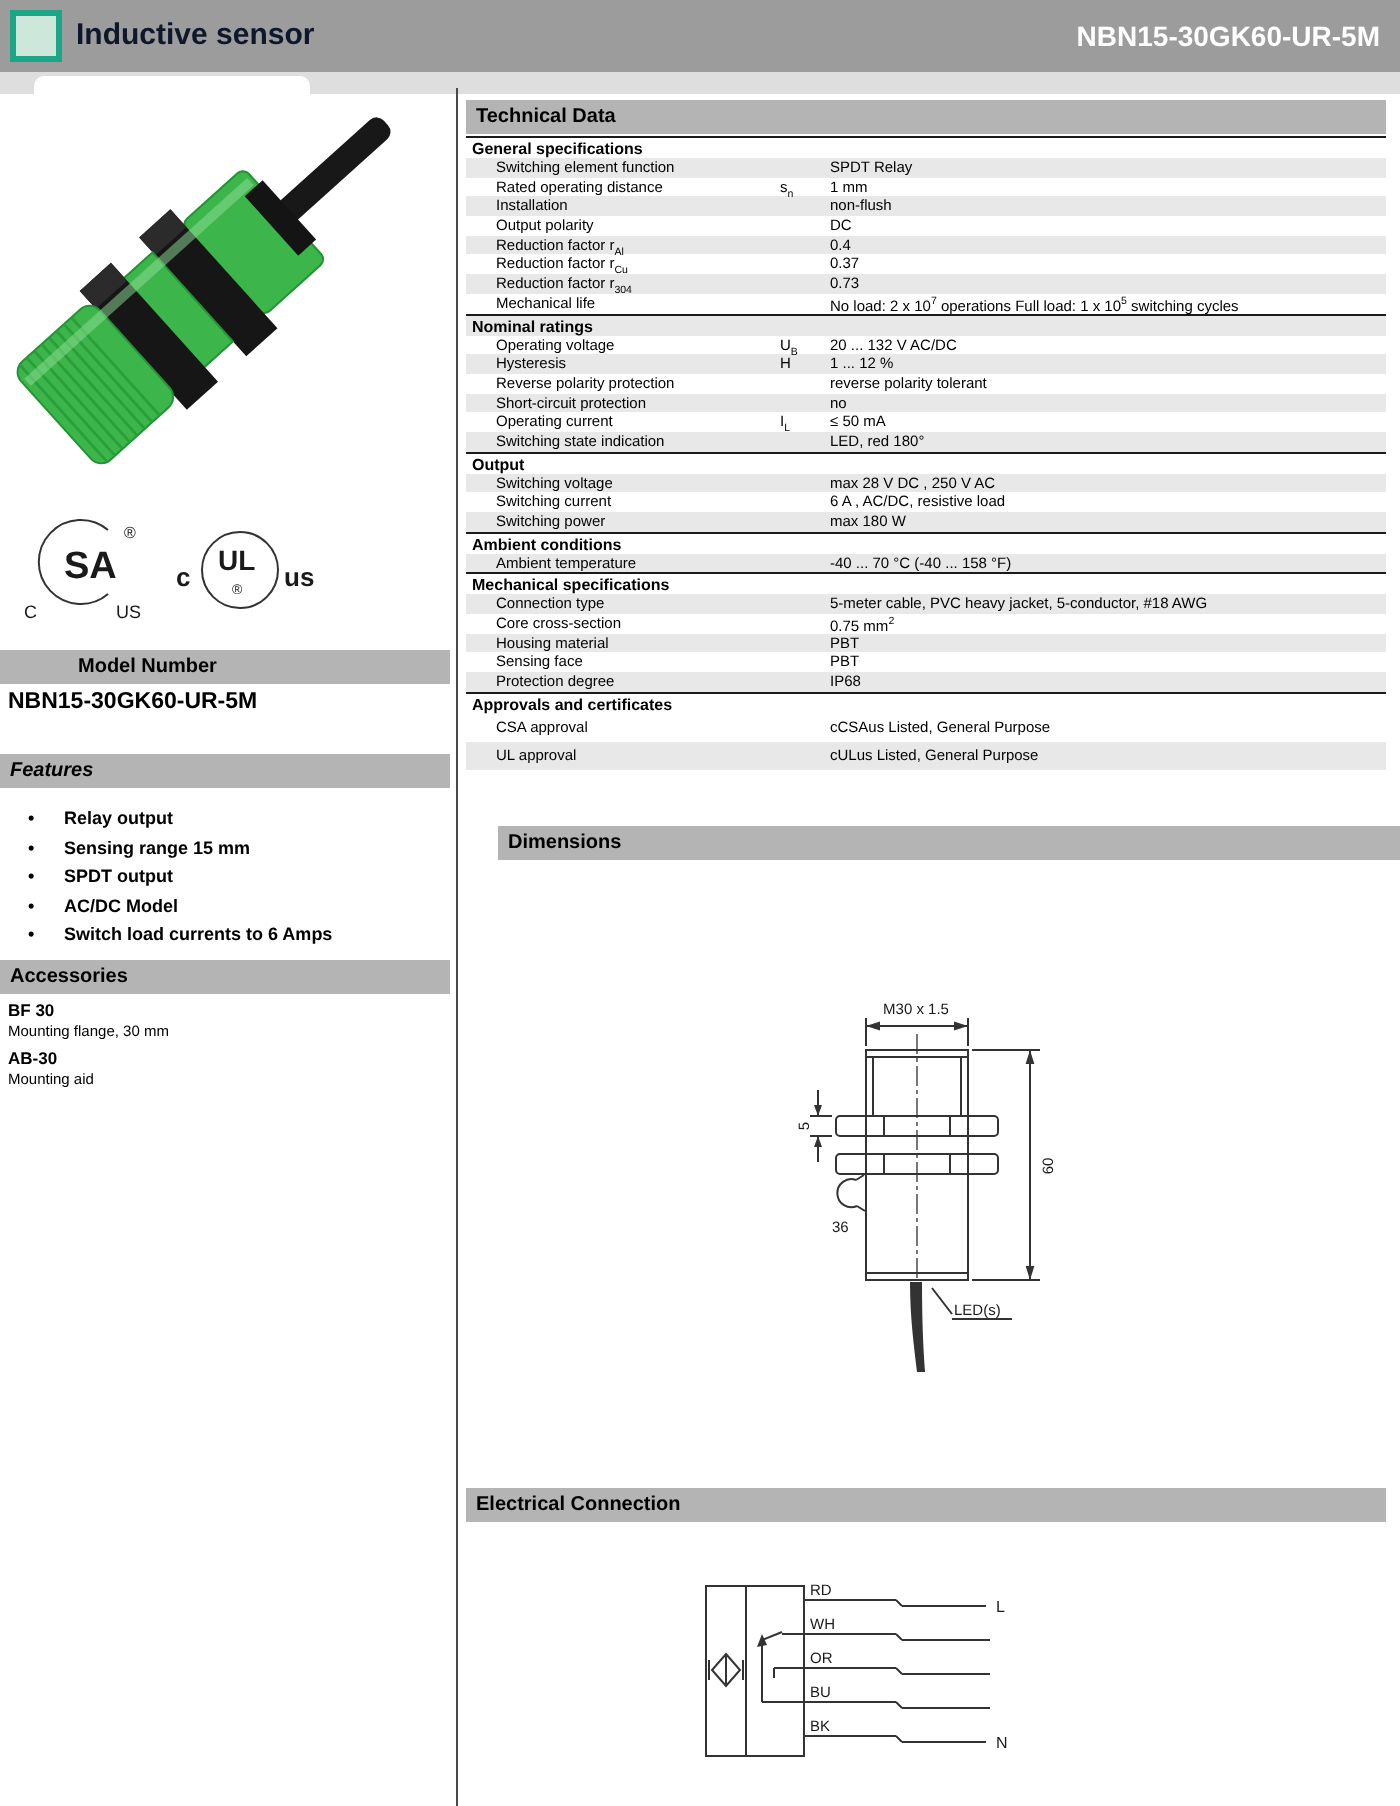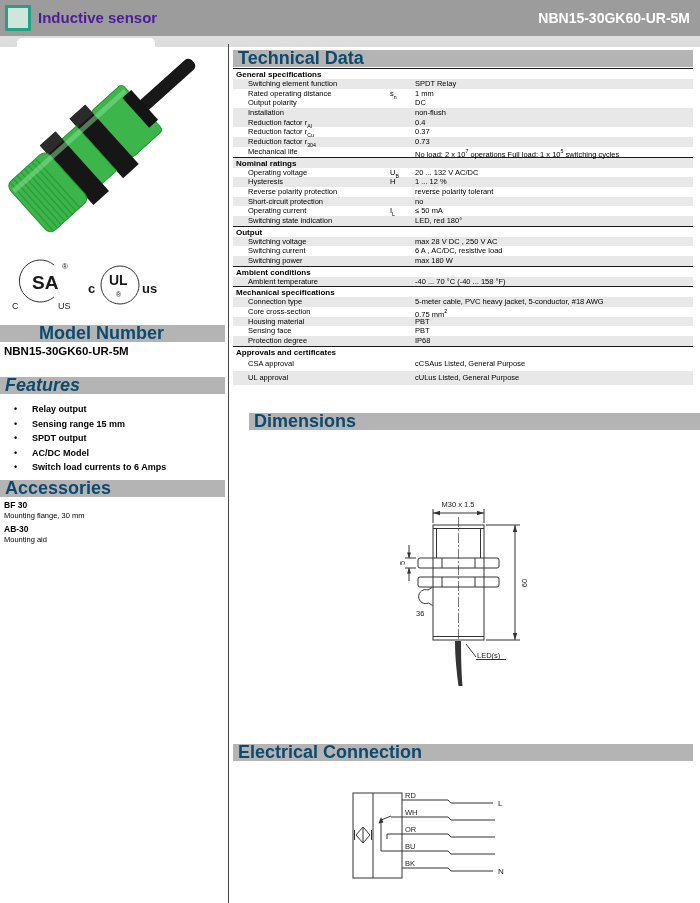--- a/index.html
+++ b/index.html
@@ -1,29 +1,29 @@
 <!DOCTYPE html>
 <html><head>
 <meta charset="utf-8">
 <style>
   html,body{margin:0;padding:0;background:#fff;}
   .page{position:relative;width:700px;height:903px;background:#fff;overflow:hidden;
         font-family:"Liberation Sans",sans-serif;color:#000;}
   
   .topbar{position:absolute;left:0;top:0;width:700px;height:36px;background:#9c9c9c;}
   .brand-icon{position:absolute;left:5px;top:5px;width:20px;height:20px;background:#cde8db;border:3px solid #1ca687;}
-  .topbar h1{position:absolute;left:38px;top:0;margin:0;line-height:36px;font-size:15px;color:#4c1d95;font-weight:bold;text-align:center;}
+  .topbar h1{position:absolute;left:38px;top:0;margin:0;line-height:36px;font-size:15px;color:#0f172a;font-weight:bold;text-align:center;}
   .part-no{position:absolute;right:10px;top:0;line-height:36px;font-size:14px;color:#fff;font-weight:bold;}
   .gray-strip{position:absolute;left:0;top:36px;width:700px;height:11px;background:#dedede;}
   .gray-strip .tab{position:absolute;left:17px;top:2px;width:138px;height:9px;background:#fff;border-radius:5px 5px 0 0;}
   .divider-v{position:absolute;left:228px;top:44px;bottom:0;width:1px;background:#4a4a4a;}
   
   .left-col{position:absolute;left:0;top:47px;width:228px;height:856px;}
   .right-col{position:absolute;left:233px;top:47px;width:460px;height:856px;}
-  .bar{background:#b4b4b4;color:#0c4a6e;font-weight:bold;font-size:18px;height:17px;line-height:17px;padding-left:5px;box-sizing:border-box;}
+  .bar{background:#b4b4b4;color:#000000;font-weight:bold;font-size:10px;height:17px;line-height:17px;padding-left:5px;box-sizing:border-box;}
   
   .photo{position:absolute;left:8px;top:3px;width:210px;height:203px;}
   .logo-csa{position:absolute;left:10px;top:208px;}
   .logo-ul{position:absolute;left:80px;top:214px;}
   .bar-model{position:absolute;left:0;top:278px;width:225px;padding-left:39px;}
   .model-no{position:absolute;left:4px;top:298px;font-size:11.5px;font-weight:bold;}
   .bar-features{position:absolute;left:0;top:330px;width:225px;font-style:italic;}
   .features{position:absolute;left:0;top:351px;width:225px;margin:4px;padding:0;list-style:none;}
   .features li{position:relative;padding-left:28px;font-size:9px;font-weight:bold;height:14.6px;line-height:14.6px;}
   .features li:before{content:"\2022";position:absolute;left:10px;}
@@ -138,29 +138,29 @@
         <div class="trow shade">
           <div class="c-label">Switching element function</div>
           <div class="c-sym"></div>
           <div class="c-val">SPDT Relay</div>
         </div>
         <div class="trow">
           <div class="c-label">Rated operating distance</div>
           <div class="c-sym">s<sub>n</sub></div>
           <div class="c-val">1 mm</div>
         </div>
+        <div class="trow shade">
+          <div class="c-label">Installation</div>
+          <div class="c-sym"></div>
+          <div class="c-val">non-flush</div>
+        </div>
         <div class="trow">
           <div class="c-label">Output polarity</div>
           <div class="c-sym"></div>
           <div class="c-val">DC</div>
-        </div>
-        <div class="trow shade">
-          <div class="c-label">Installation</div>
-          <div class="c-sym"></div>
-          <div class="c-val">non-flush</div>
         </div>
         <div class="trow shade">
           <div class="c-label">Reduction factor r<sub>Al</sub></div>
           <div class="c-sym"></div>
           <div class="c-val">0.4</div>
         </div>
         <div class="trow">
           <div class="c-label">Reduction factor r<sub>Cu</sub></div>
           <div class="c-sym"></div>
           <div class="c-val">0.37</div>

